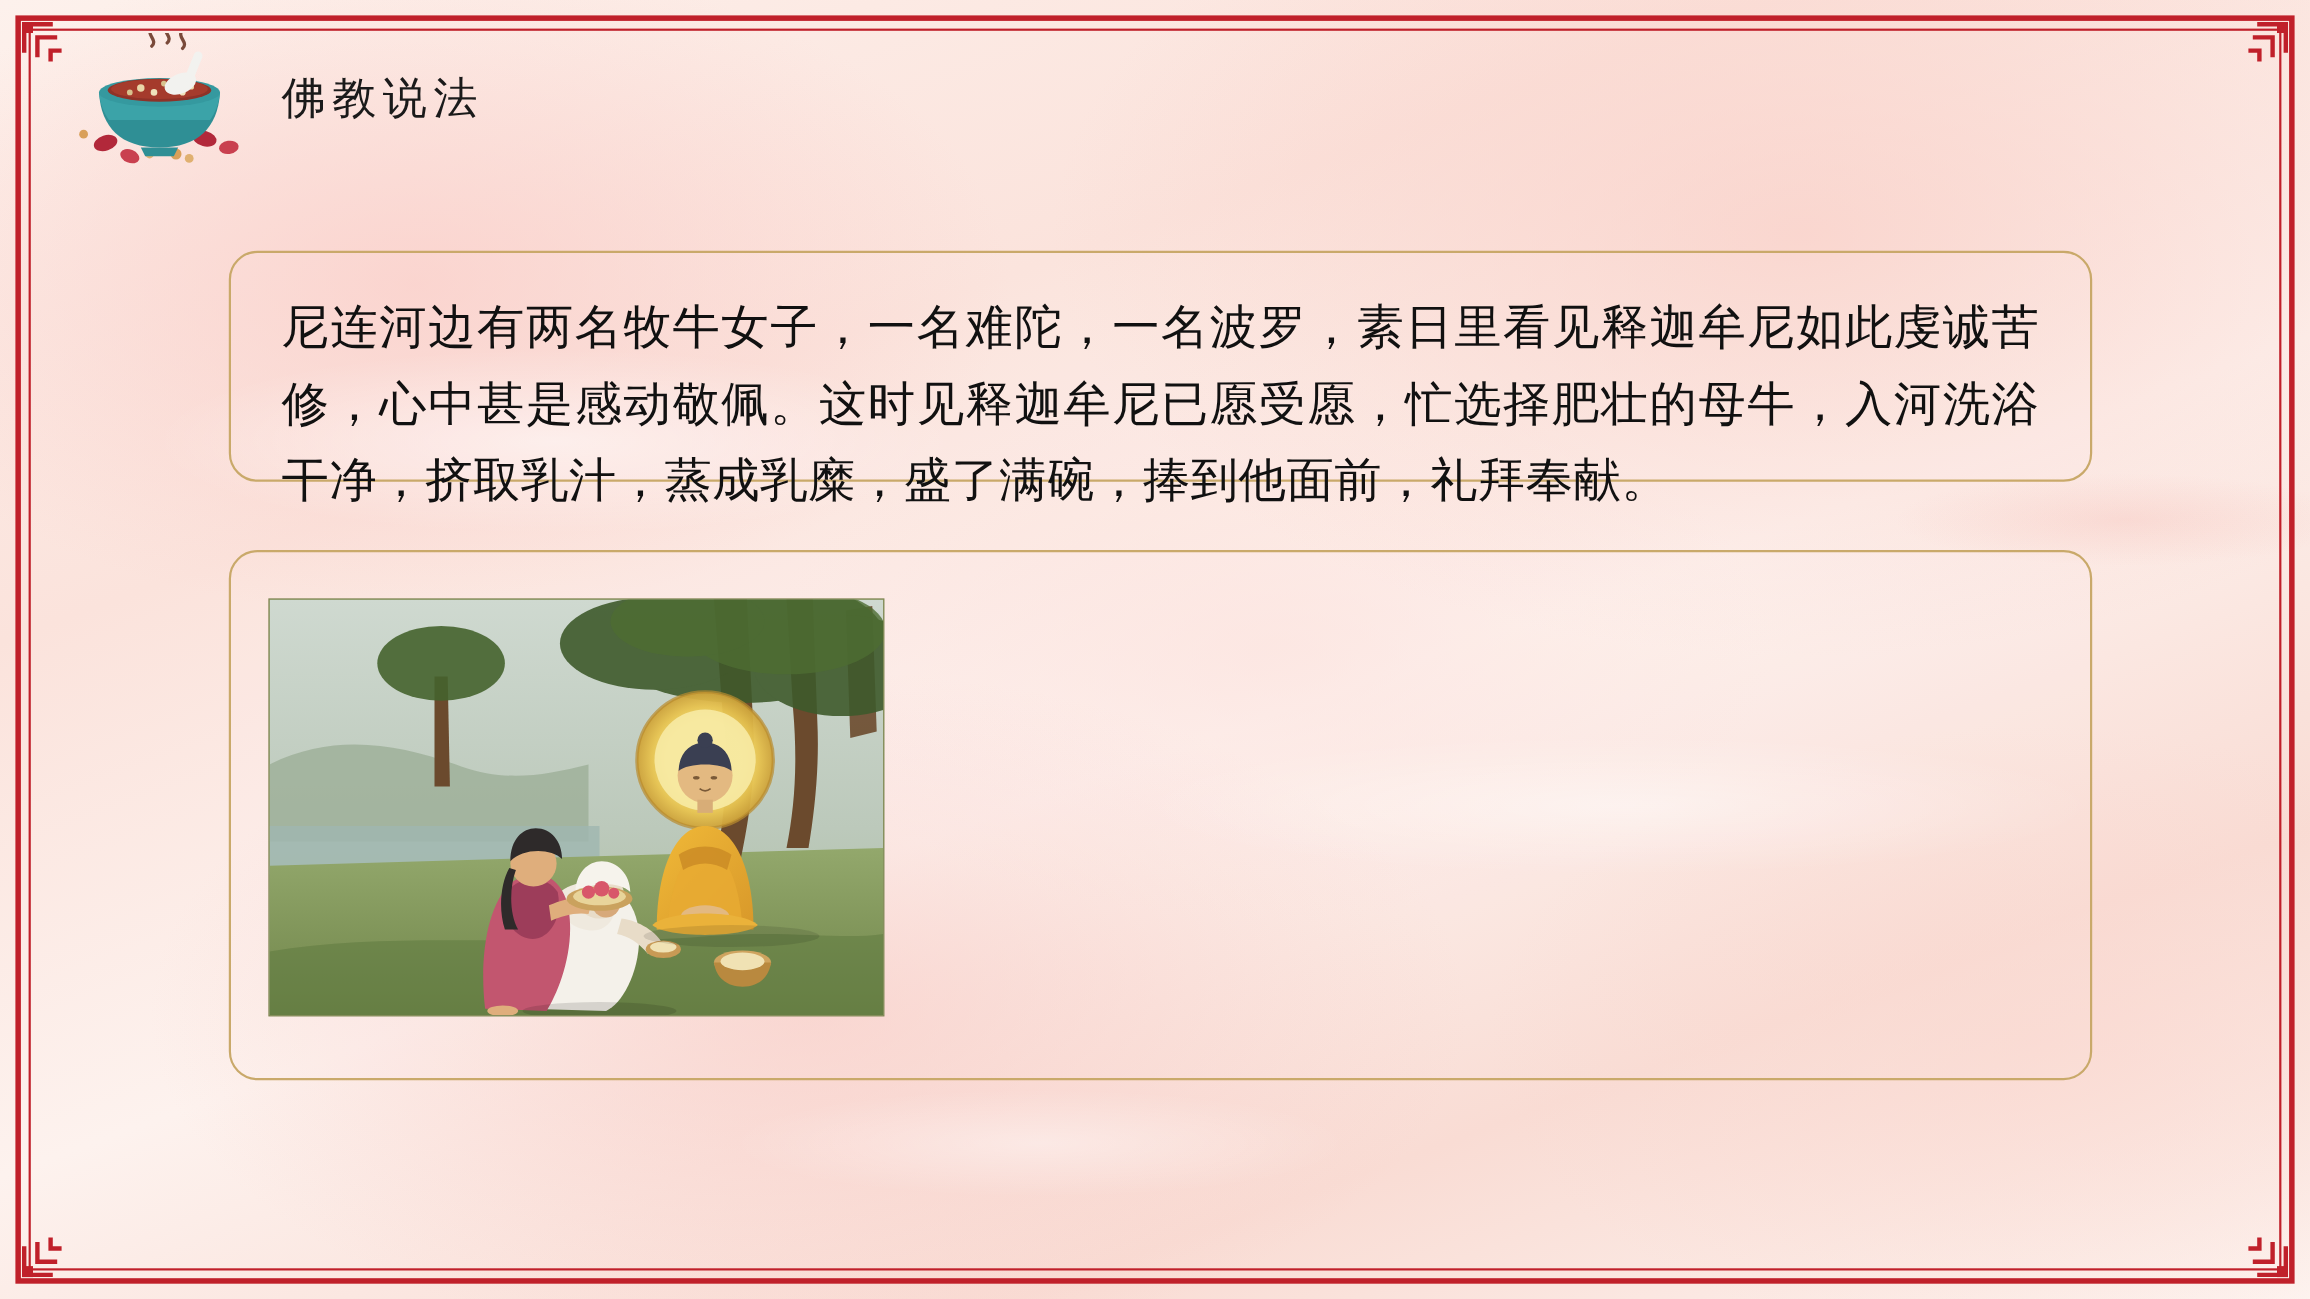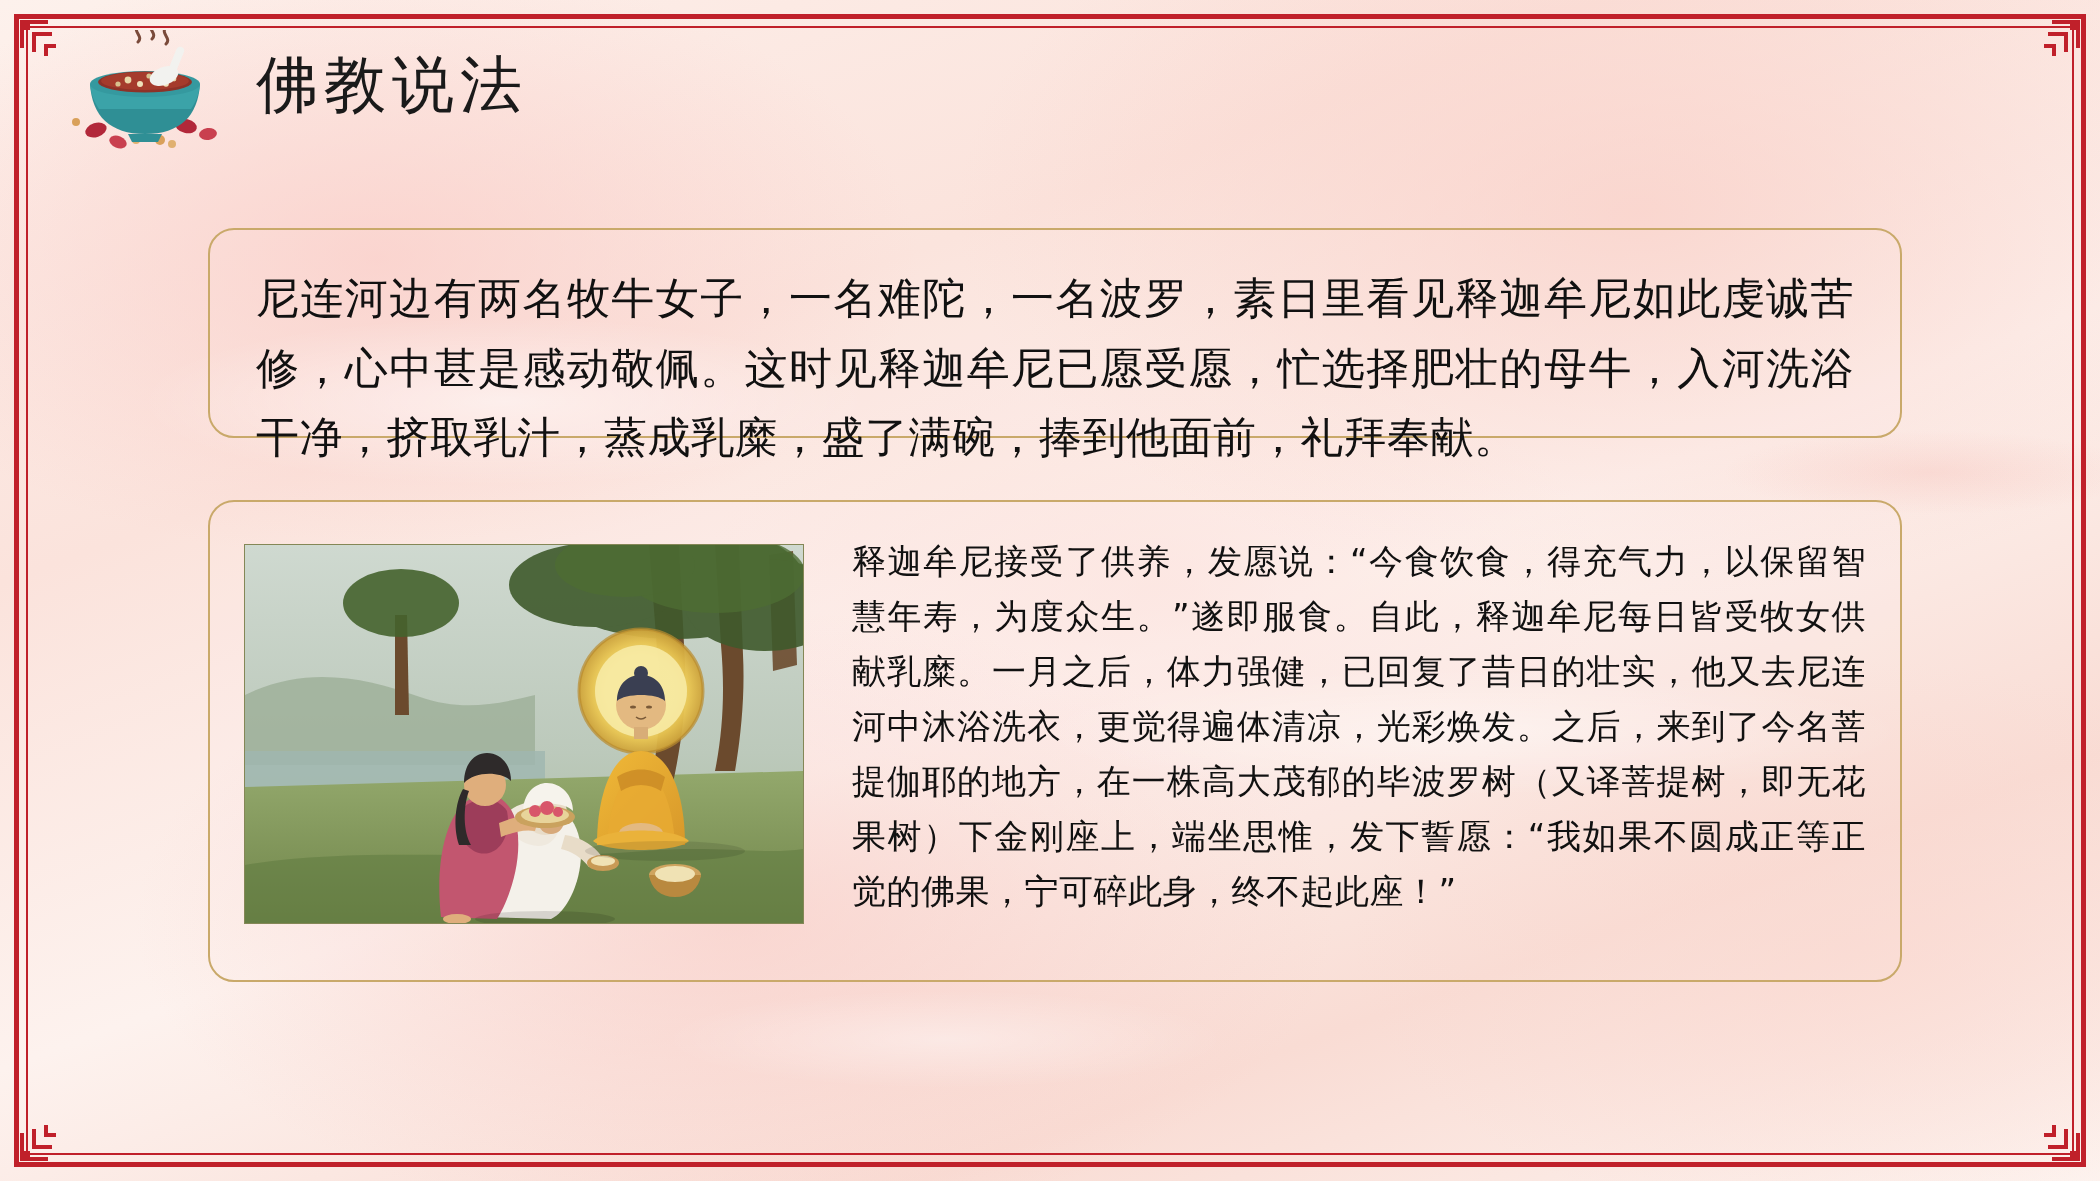--- a/index.html
+++ b/index.html
@@ -85,22 +85,22 @@
     align-items: center;
     gap: 26px;
   }
   .logo {
     width: 170px;
     height: 120px;
     position: relative;
     flex: none;
   }
   .title {
-    font-family: Liberation Mono, monospace;
-    font-size: 62px;
+    font-family: Liberation Sans, sans-serif;
+    font-size: 40px;
     line-height: 1;
     color: #1a1a1a;
     letter-spacing: 6px;
     font-weight: 400;
     white-space: nowrap;
   }
 
   
   .card {
     position: absolute;
@@ -393,17 +393,16 @@
               <circle cx="313" cy="267" r="5"></circle>
             </g>
 
             <ellipse cx="212" cy="374" rx="14" ry="5" fill="#dfae7c"></ellipse>
           </g>
 
           <ellipse cx="300" cy="374" rx="70" ry="8" fill="#000" opacity="0.12"></ellipse>
           <ellipse cx="420" cy="306" rx="80" ry="10" fill="#000" opacity="0.10"></ellipse>
         </svg>
       </div>
-      <p class="para para-2">释迦牟尼接受了供养，发愿说：“今食饮食，得充气力，以保留智慧年寿，为度众生。”遂即服食。自此，释迦牟尼每日皆受牧女供献乳糜。一月之后，体力强健，已回复了昔日的壮实，他又去尼连河中沐浴洗衣，更觉得遍体清凉，光彩焕发。之后，来到了今名菩提伽耶的地方，在一株高大茂郁的毕波罗树（又译菩提树，即无花果树）下金刚座上，端坐思惟，发下誓愿：“我如果不圆成正等正觉的佛果，宁可碎此身，终不起此座！”</p>
     </div>
   </div>
 
 </div>
 
 </body></html>

